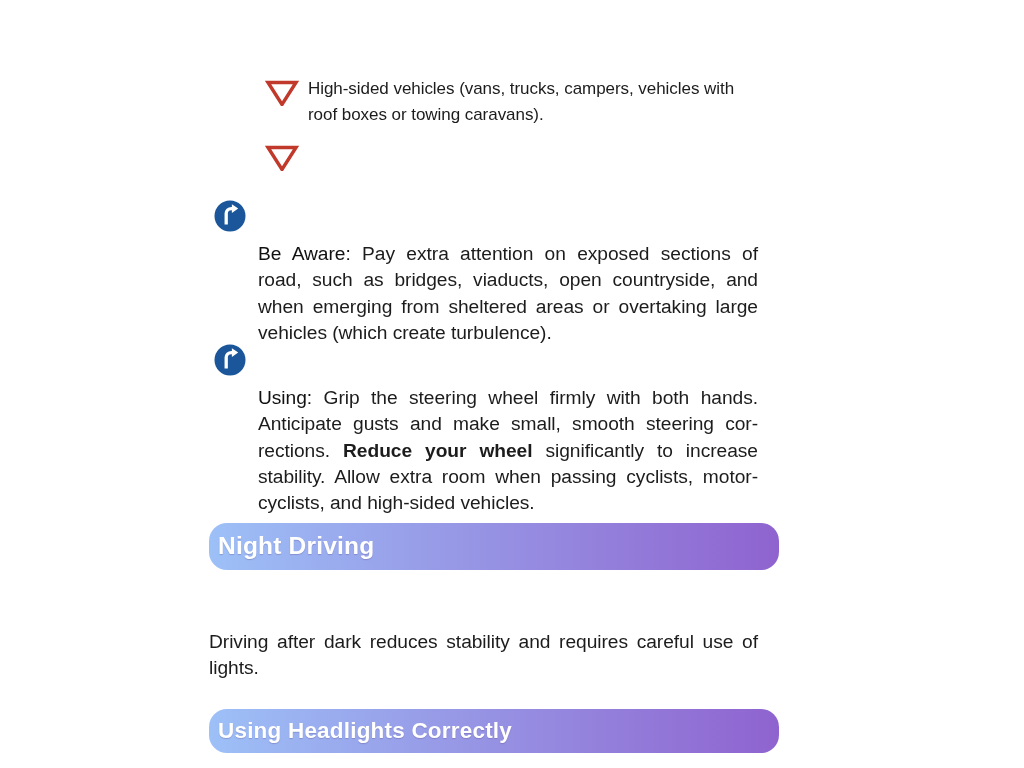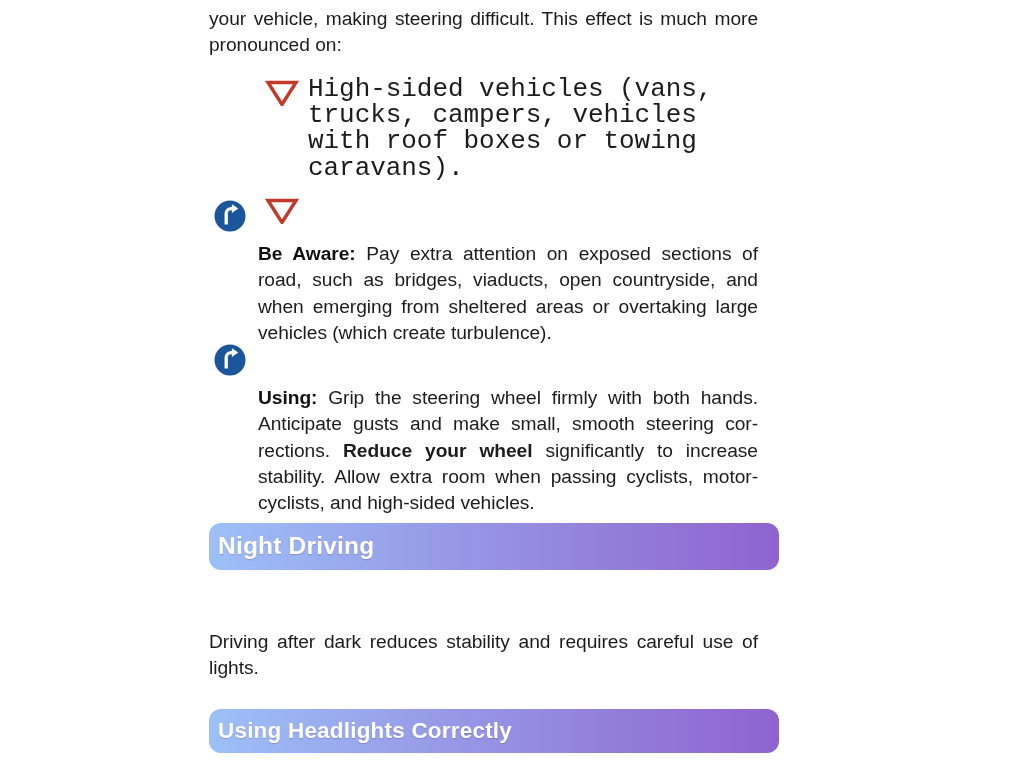--- a/index.html
+++ b/index.html
@@ -27,21 +27,21 @@
   .para {
     font-size: 19.2px;
     line-height: 26.2px;
     text-align: justify;
     text-justify: inter-word;
     letter-spacing: -0.05px;
     color: #1c1c1c;
     margin: 0;
   }
   .para b, .runin {
-    font-weight: bold;
+    font-weight: normal;
     color: #111111;
   }
 
   
   .para-top {
     position: absolute;
     left: 209px;
     top: 6px;
     width: 549px;
   }
@@ -52,25 +52,24 @@
     left: 209px;
     top: 76px;
     width: 549px;
   }
   .bullet-item {
     position: relative;
     padding-left: 99px;
     margin-bottom: 13px;
   }
   .bullet-item .bullet-text {
-    font-size: 26px;
+    font-size: 17px;
     line-height: 26.2px;
     text-align: justify;
     letter-spacing: -0.05px;
-    font-family: Liberation Mono, monospace;
   }
   .tri-icon {
     position: absolute;
     left: 56px;
     top: 4px;
     width: 34px;
     height: 26px;
   }
 
   
@@ -93,21 +92,21 @@
     width: 32px;
     height: 32px;
   }
   #callout-aware { left: 209px; top: 222px; }
   #callout-action { left: 209px; top: 366px; }
 
   
   .section-bar {
     position: absolute;
     left: 209px;
-    border-radius: 12px;
+    border-radius: 18px;
     display: flex;
     align-items: center;
     box-sizing: border-box;
     padding-left: 9px;
   }
   .section-bar .bar-title {
     color: #ffffff;
     font-weight: bold;
     font-size: 24.5px;
     letter-spacing: 0.2px;
@@ -134,21 +133,20 @@
     left: 209px;
     top: 629px;
     width: 549px;
   }
 </style>
 </head>
 <body>
 
 <div class="page">
 
-  <p class="para para-top">your vehicle, making steering difficult.  This effect is much more pronounced on:</p>
 
   <div class="bullet-list">
 
     <div class="bullet-item">
       <span class="tri-icon">
         <svg width="34" height="26" viewBox="0 0 34 26">
           <polygon points="3,2.5 31,2.5 17,24.5" fill="none" stroke="#c0392b" stroke-width="3.4" stroke-linejoin="miter"></polygon>
         </svg>
       </span>
       <span class="bullet-text">High-sided vehicles (vans, trucks, campers, vehicles with roof boxes or towing caravans).</span>

